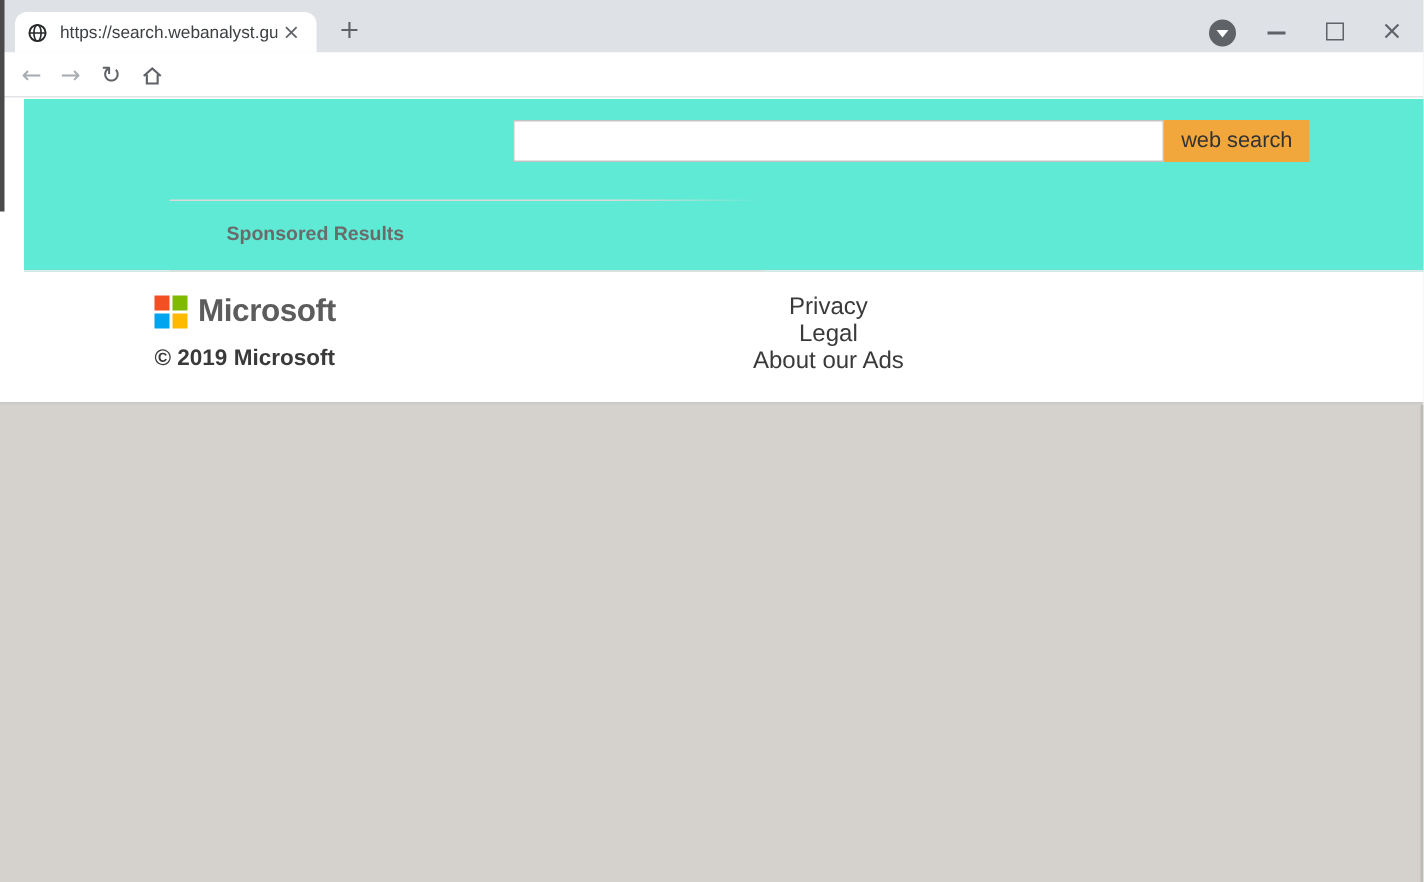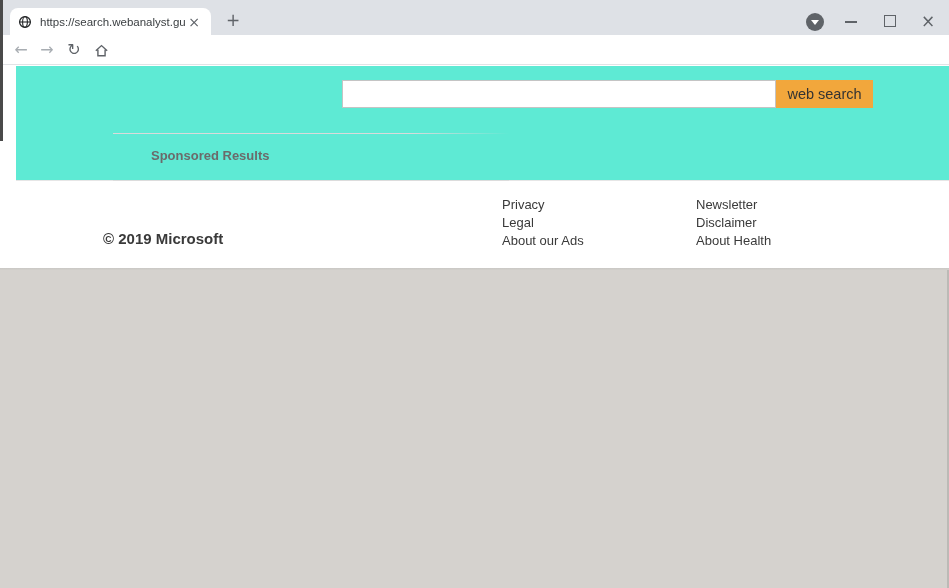--- a/index.html
+++ b/index.html
@@ -54,21 +54,21 @@
   .divider2 { position:absolute; left:97px; top:114px; width:396px; height:1px; background:#DCDCDC; }
 
   
   .ms-logo { position:absolute; left:103px; top:130px; display:flex; align-items:center; }
   .squares { display:grid; grid-template-columns:10px 10px; grid-template-rows:10px 10px; gap:2px; }
   .sq-r { background:#F25022; } .sq-g { background:#7FBA00; }
   .sq-b { background:#00A4EF; } .sq-y { background:#FFB900; }
   .ms-word { font-size:21px; font-weight:600; color:#5C5C5C; margin-left:7px; letter-spacing:-0.3px; }
   .copyright { position:absolute; left:103px; top:164px; font-size:15px; font-weight:bold; color:#3A3A3A; }
   .link-col { position:absolute; top:130px; display:flex; flex-direction:column; }
-  .link-col a { font-size:13px; color:#3A3A3A; text-decoration:none; line-height:18px; }
+  .link-col a { font-size:16px; color:#3A3A3A; text-decoration:none; line-height:18px;text-align:center; }
   .col1 { left:502px; } .col2 { left:600px; } .col3 { left:696px; }
 
   .window-shadow { position:absolute; left:0; top:268px; width:949px; height:2px;
                    background:linear-gradient(#c9c7c4,#d2d0cc); }
   .desktop { position:absolute; left:0; top:270px; width:949px; height:318px; background:#D5D2CE;
              border-right:2px solid #BCBAB6; }
   .left-strip { position:absolute; left:0; top:0; width:3px; height:141px; background:#4A4A4A; }
 </style>
 </head>
 <body>
@@ -137,30 +137,34 @@
 
   <div class="page">
     <div class="grey-section">
       <input class="search-input" type="text" value="" style="">
       <button class="search-btn">web search</button>
       <div class="divider1"></div>
       <div class="sponsored">Sponsored Results</div>
       <div class="divider2"></div>
     </div>
 
+    <div class="ms-logo">
+      <span class="squares">
+        <span class="sq-r"></span>
+          <span class="sq-g"></span>
+          <span class="sq-b"></span>
+          <span class="sq-y"></span>
+      </span>
+      <span class="ms-word">Microsoft</span>
+    </div>
     <div class="copyright">© 2019 Microsoft</div>
 
     <div class="link-col col1">
       <a href="#">Privacy</a>
       <a href="#">Legal</a>
       <a href="#">About our Ads</a>
-    </div>
-    <div class="link-col col3">
-      <a href="#">Newsletter</a>
-      <a href="#">Disclaimer</a>
-      <a href="#">About Health</a>
     </div>
   </div>
 
   <div class="window-shadow"></div>
   <div class="desktop"></div>
   <div class="left-strip"></div>
 </div>
 
 </body></html>

